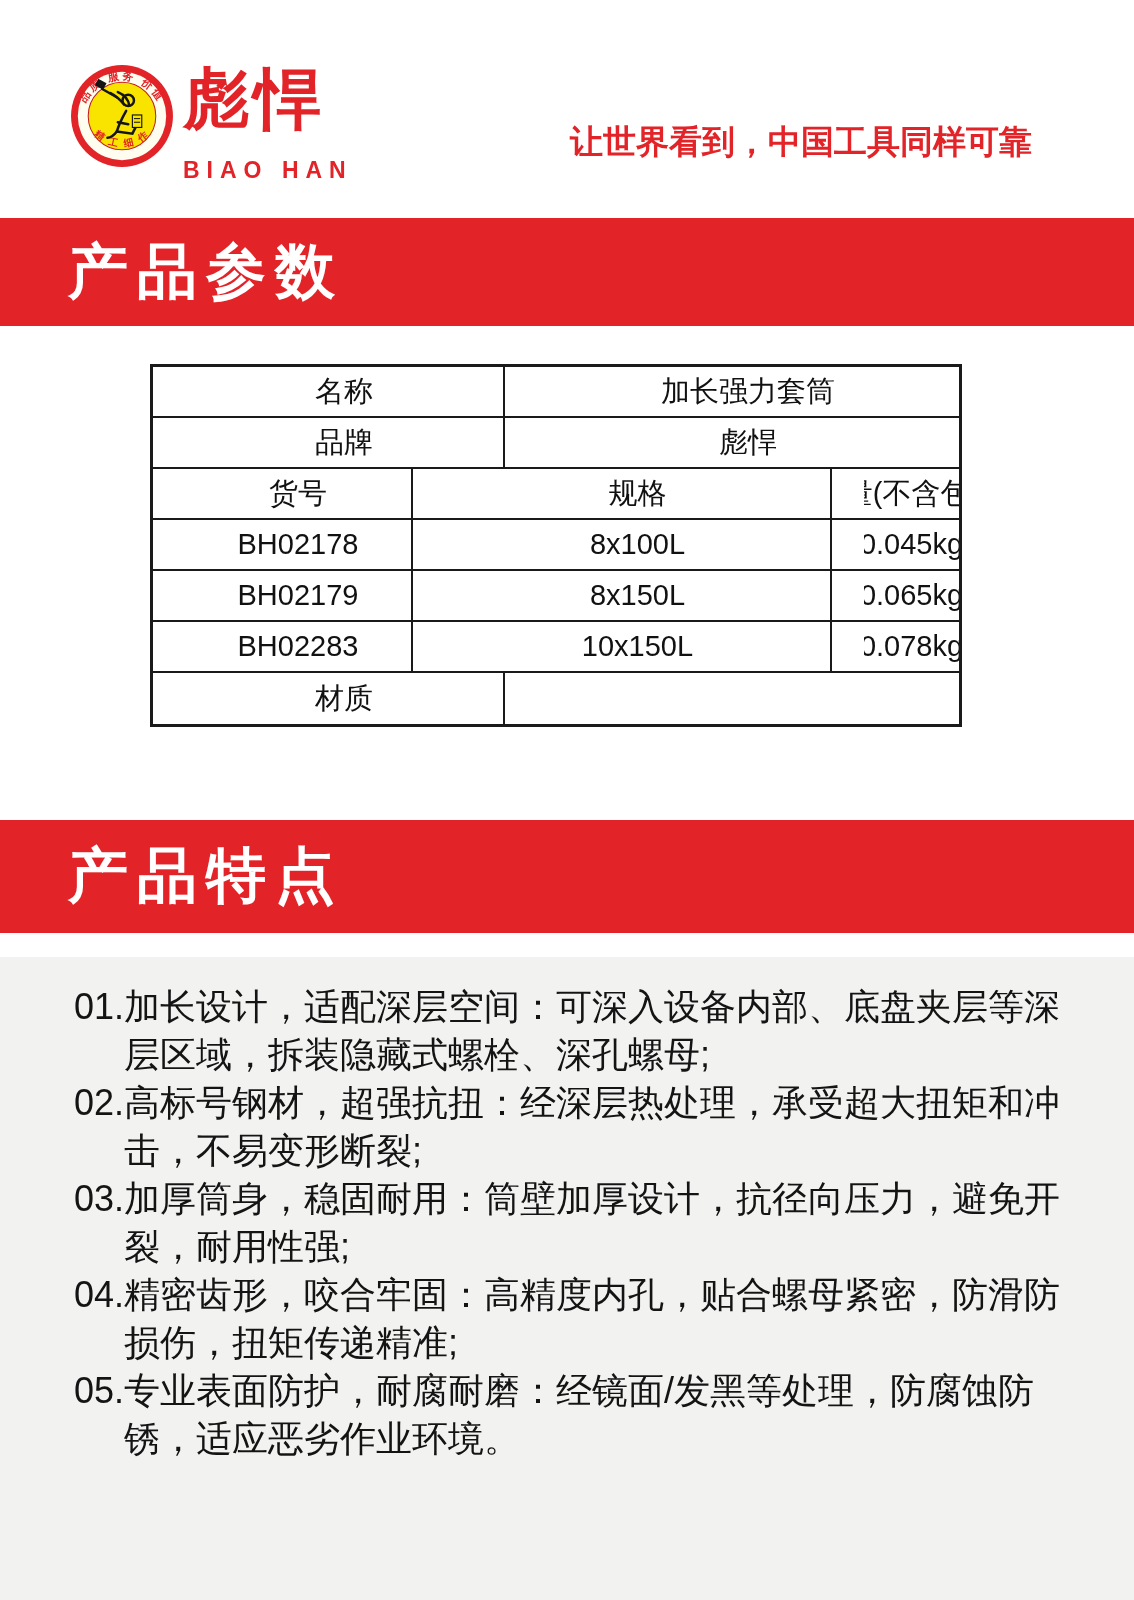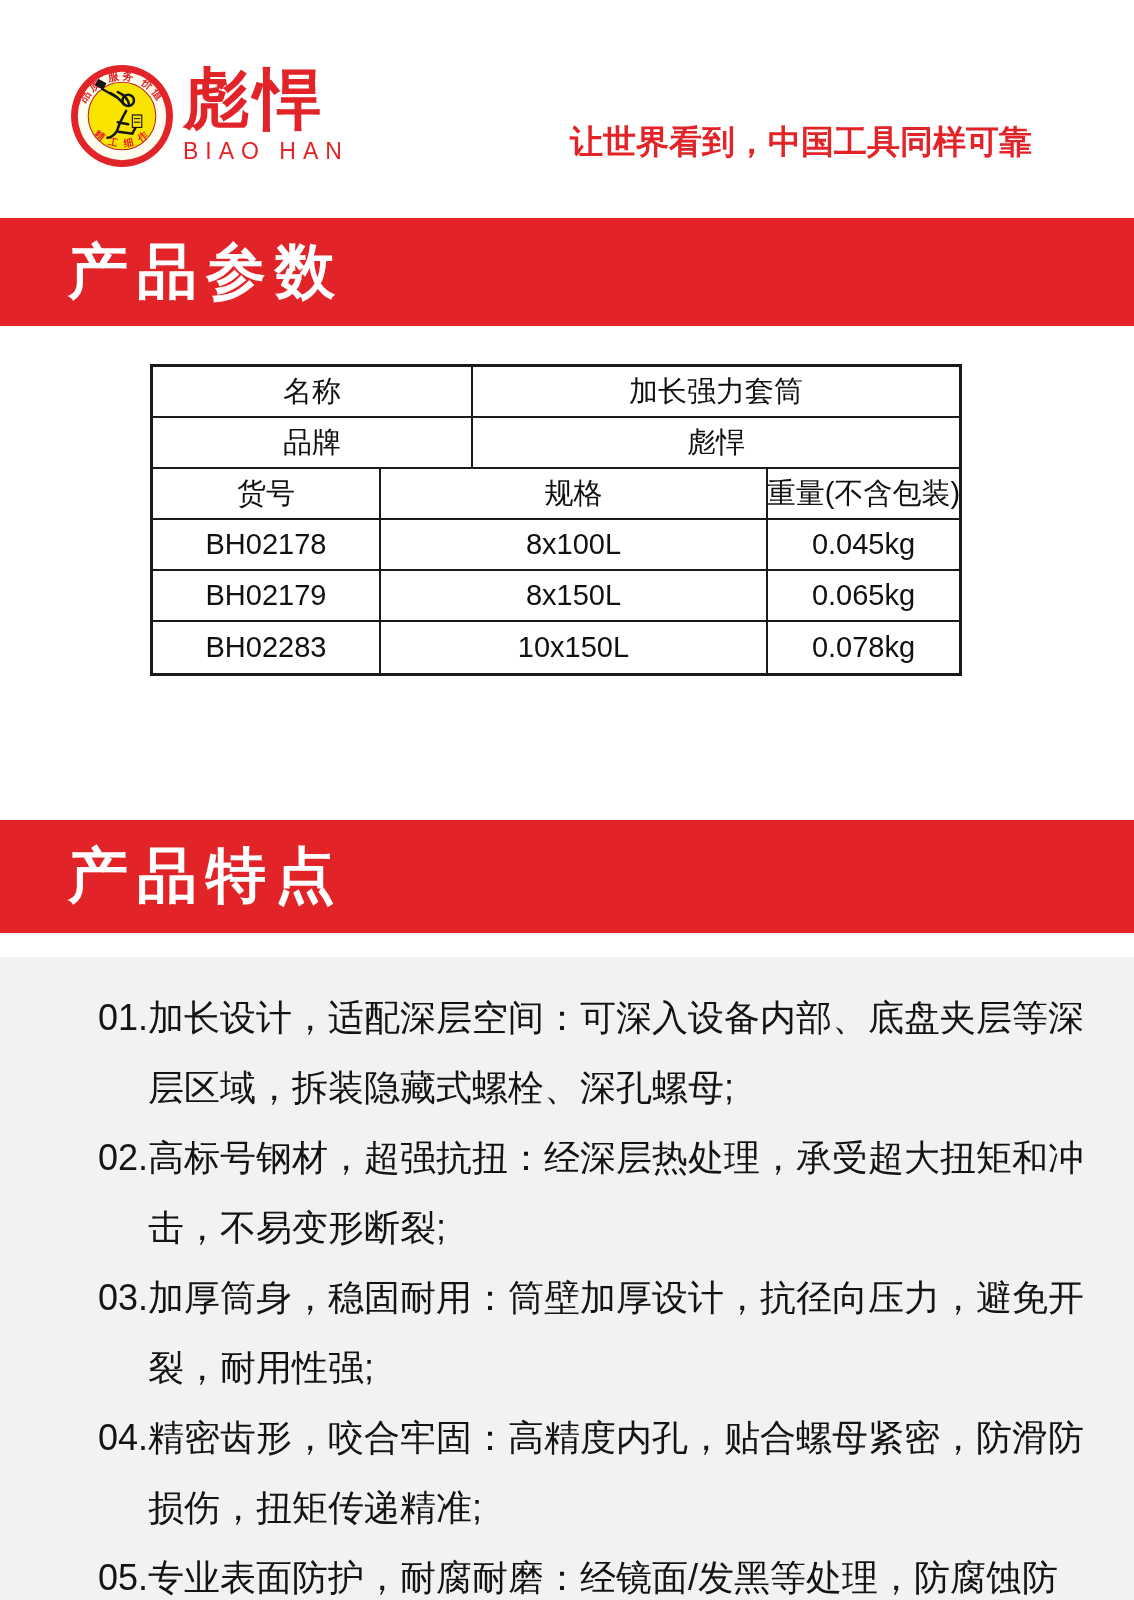--- a/index.html
+++ b/index.html
@@ -9,21 +9,21 @@
   }
   
   .header{position:absolute;left:0;top:0;width:1134px;height:218px;background:#fff;}
   .logo-badge{position:absolute;left:70px;top:62px;width:104px;height:108px;}
   .brand-block{position:absolute;left:183px;top:64px;}
   .brand-cn{
     font-family:"Liberation Serif",serif;font-weight:700;color:#e22328;
     font-size:67px;line-height:1.05;letter-spacing:4px;
   }
   .brand-en{
-    color:#e22328;font-weight:400;font-size:23px;letter-spacing:7px;margin-top:4px;
+    color:#e22328;font-weight:700;font-size:23px;letter-spacing:7px;margin-top:23px;
   }
   .tagline{
     position:absolute;right:102px;top:122px;color:#e22328;font-weight:700;
     font-size:33px;line-height:40px;white-space:nowrap;
   }
   
   .banner{
     position:absolute;left:0;width:1134px;background:#e22328;color:#fff;
     display:flex;align-items:center;
   }
@@ -34,38 +34,38 @@
   }
   
   .spec-table{
     position:absolute;left:150px;top:364px;width:812px;
     border:3px solid #1a1a1a;box-sizing:border-box;background:#fff;
   }
   .t-row{display:flex;height:51px;border-bottom:2px solid #1a1a1a;box-sizing:border-box;}
   .t-row:last-child{border-bottom:none;}
   .t-cell{
     display:flex;align-items:center;justify-content:center;
-    font-size:29px;color:#111;box-sizing:border-box;overflow:hidden;white-space:nowrap;
+    font-size:29px;color:#111;box-sizing:border-box;overflow:hidden;white-space:nowrap;margin-left:32px;
   }
   .cell-br{border-right:2px solid #1a1a1a;}
   .w-info-label{width:320px;}
   .w-info-value{flex:1;}
   .w-sku{width:228px;}
   .w-spec{width:387px;}
   .w-weight{flex:1;}
   
   .features-section{
     position:absolute;left:0;top:957px;width:1134px;height:643px;background:#f2f2f1;
   }
   .features-list{
     margin:0;padding:26px 0 0 74px;list-style:none;
   }
   .feature-item{
     width:972px;padding-left:50px;text-indent:-50px;box-sizing:content-box;
-    font-size:36px;line-height:70px;font-weight:500;color:#141414;margin-left:24px;
+    font-size:36px;line-height:48px;font-weight:500;color:#141414;
   }
 </style>
 </head>
 <body>
 
 <div class="header">
 
   <div class="logo-badge">
     <svg viewBox="0 0 100 100" width="104" height="108">
       <circle cx="50" cy="50" r="49" fill="#e22328"></circle>
@@ -143,20 +143,24 @@
     <div class="t-cell w-weight">0.065kg</div>
   </div>
 
   <div class="t-row">
     <div class="t-cell cell-br w-sku">BH02283</div>
     <div class="t-cell cell-br w-spec">10x150L</div>
     <div class="t-cell w-weight">0.078kg</div>
   </div>
 
 
+  <div class="t-row">
+    <div class="t-cell cell-br w-info-label">材质</div>
+    <div class="t-cell w-info-value"></div>
+  </div>
 
 </div>
 
 <div class="banner second">
   <div class="banner-title">产品特点</div>
 </div>
 
 <div class="features-section">
   <ul class="features-list">
     <li class="feature-item">01.加长设计，适配深层空间：可深入设备内部、底盘夹层等深层区域，拆装隐藏式螺栓、深孔螺母;</li>

